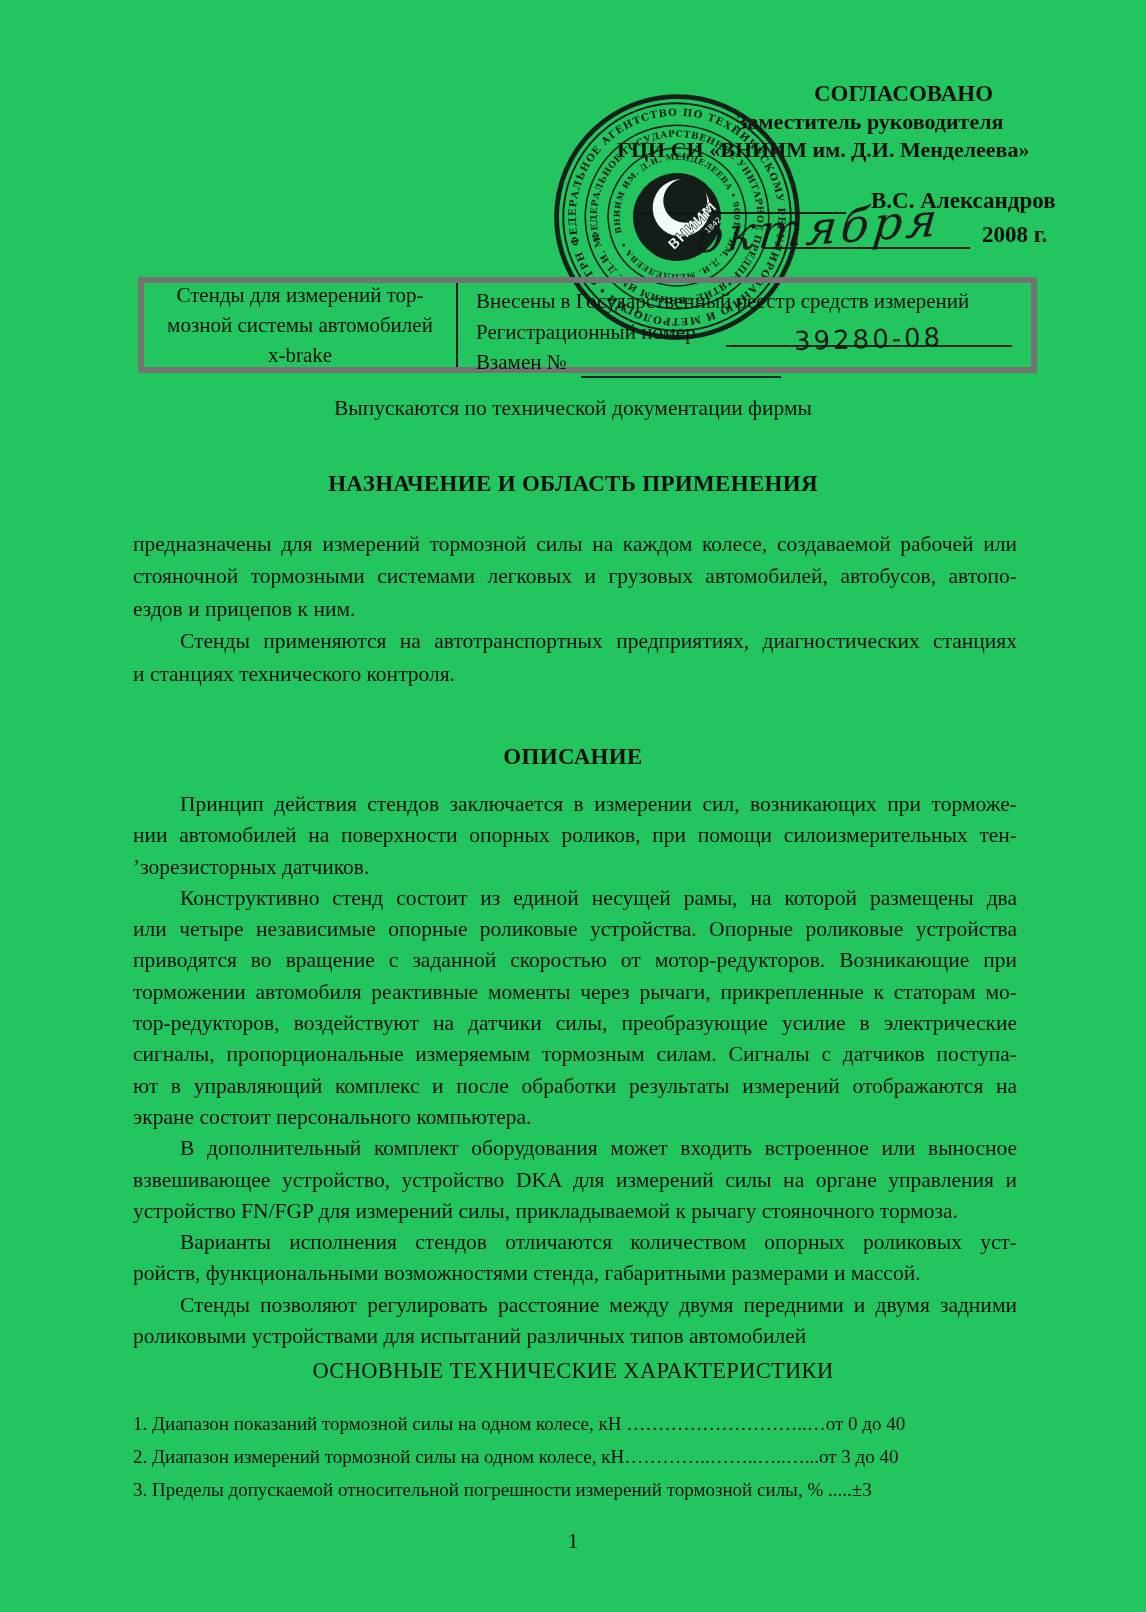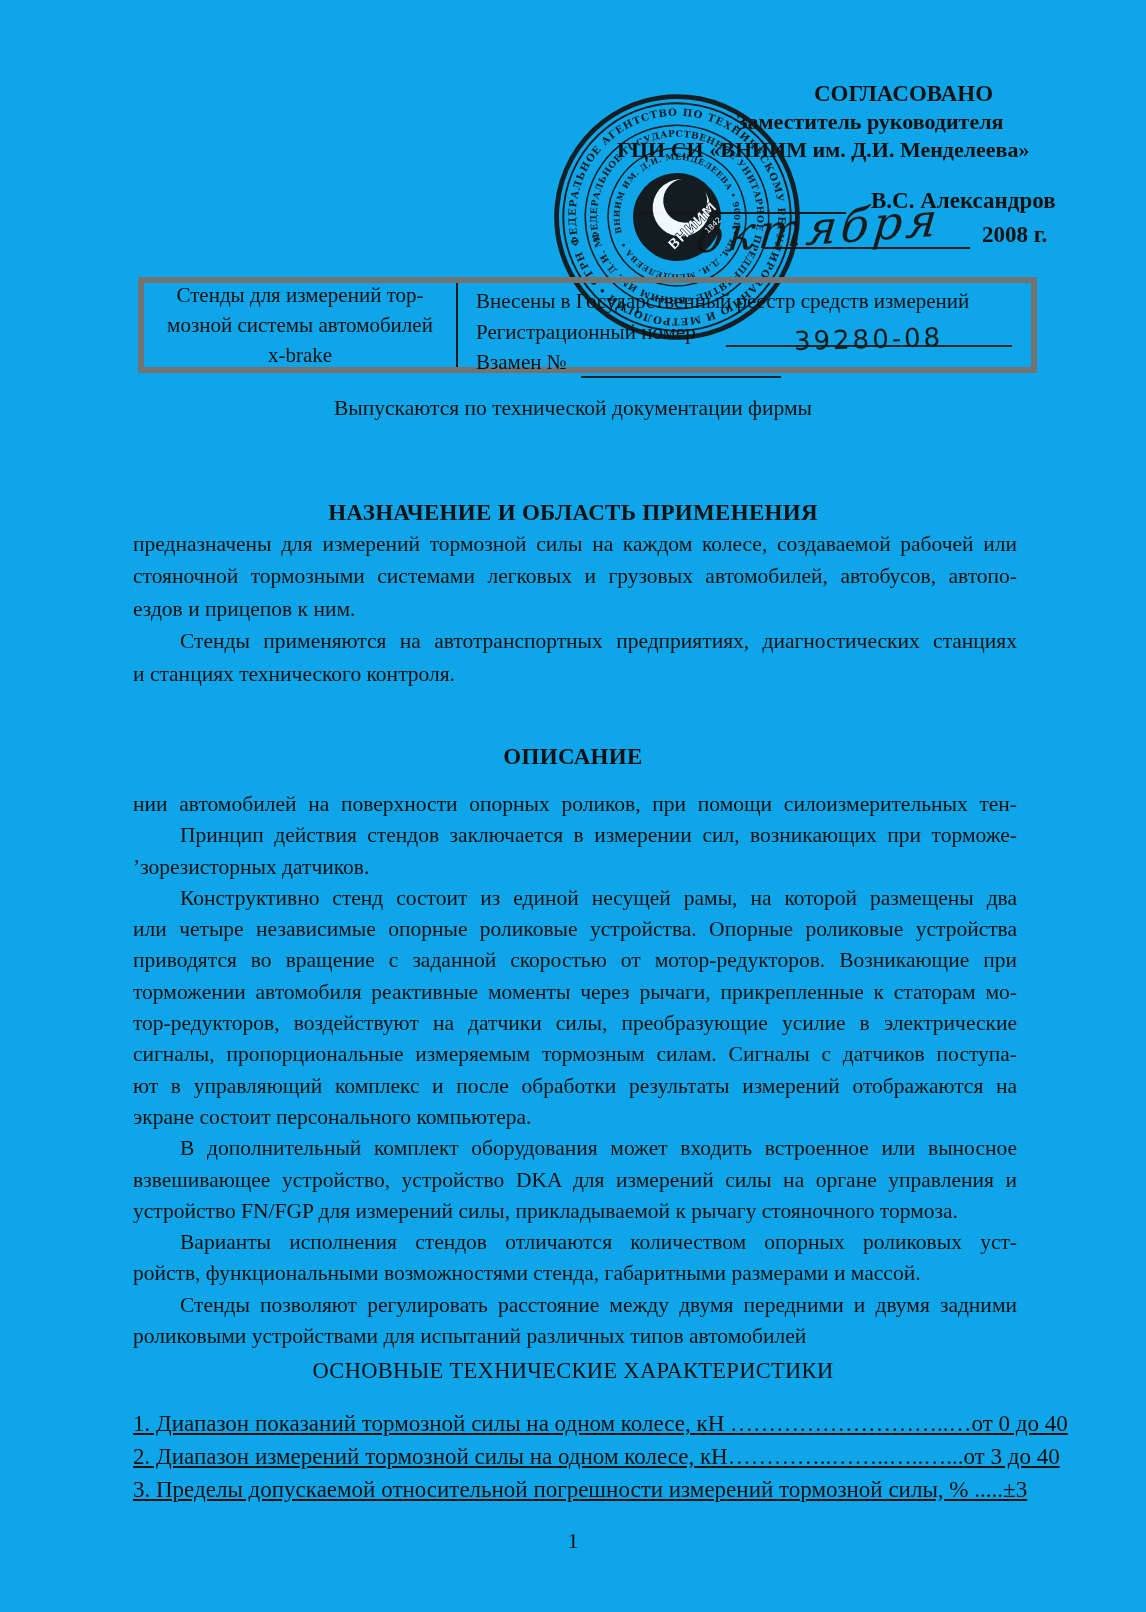--- a/index.html
+++ b/index.html
@@ -1,16 +1,16 @@
 <!DOCTYPE html>
 <html><head>
 <meta charset="utf-8">
 <style>
   html,body{margin:0;padding:0;background:#ffffff;}
-  .page{position:relative;width:1146px;height:1612px;background:#0ea5e9;overflow:hidden;
+  .page{position:relative;width:1146px;height:1612px;background:#22c55e;overflow:hidden;
         font-family:"Liberation Serif",serif;color:#111;}
 
   
   .appr-line{position:absolute;font-weight:bold;font-size:23px;white-space:nowrap;}
 
   
   .sig-line{position:absolute;border-bottom:2px solid #1a1a1a;height:0;}
   .month-script{position:absolute;font-family:"DejaVu Serif",serif;font-style:italic;
         font-size:46px;letter-spacing:4px;color:#1b1b1b;
         transform:rotate(-4deg) skewX(-10deg);white-space:nowrap;}
@@ -39,21 +39,21 @@
 
   
   .bodytext{position:absolute;left:133px;width:884px;font-size:21.5px;}
   .pline{text-align:justify;text-align-last:justify;white-space:normal;}
   .pline.last{text-align-last:left;}
   .pline.first{text-indent:47px;}
   #purpose-body .pline{line-height:32.4px;}
   #descr-body .pline{line-height:31.3px;}
 
   
-  .specs{position:absolute;left:133px;width:890px;font-size:23px;line-height:32.8px;text-decoration:underline;}
+  .specs{position:absolute;left:133px;width:890px;font-size:19px;line-height:32.8px;}
   .spec-line{white-space:nowrap;}
 
   .page-number{position:absolute;left:0;width:1146px;text-align:center;font-size:22px;}
 </style>
 </head>
 <body>
 
 <div class="page">
 
   <div class="appr-line" style="left:814px;top:81px;">СОГЛАСОВАНО</div>
@@ -112,33 +112,33 @@
         <span>Регистрационный номер</span><span class="reg-underline"><span class="handwritten-number">39280-08</span></span>
       </div>
       <div>
         <span>Взамен №</span><span class="blank-underline"></span>
       </div>
     </div>
   </div>
 
   <div class="cline" style="top:396px;">Выпускаются по технической документации фирмы</div>
 
-  <div class="heading" style="top:500px;">НАЗНАЧЕНИЕ И ОБЛАСТЬ ПРИМЕНЕНИЯ</div>
+  <div class="heading" style="top:471px;">НАЗНАЧЕНИЕ И ОБЛАСТЬ ПРИМЕНЕНИЯ</div>
   <div class="bodytext" id="purpose-body" style="top:528px;">
       <div class="pline">предназначены для измерений тормозной силы на каждом колесе, создаваемой рабочей или</div>
       <div class="pline">стояночной тормозными системами легковых и грузовых автомобилей, автобусов, автопо-</div>
       <div class="pline last">ездов и прицепов к ним.</div>
       <div class="pline first">Стенды применяются на автотранспортных предприятиях, диагностических станциях</div>
       <div class="pline last">и станциях технического контроля.</div>
     </div>
 
   <div class="heading" style="top:744px;">ОПИСАНИЕ</div>
   <div class="bodytext" id="descr-body" style="top:789px;">
+      <div class="pline first">Принцип действия стендов заключается в измерении сил, возникающих при торможе-</div>
       <div class="pline">нии автомобилей на поверхности опорных роликов, при помощи силоизмерительных тен-</div>
-      <div class="pline first">Принцип действия стендов заключается в измерении сил, возникающих при торможе-</div>
       <div class="pline last">ʼзорезисторных датчиков.</div>
       <div class="pline first">Конструктивно стенд состоит из единой несущей рамы, на которой размещены два</div>
       <div class="pline">или четыре независимые опорные роликовые устройства. Опорные роликовые устройства</div>
       <div class="pline">приводятся во вращение с заданной скоростью от мотор-редукторов. Возникающие при</div>
       <div class="pline">торможении автомобиля реактивные моменты через рычаги, прикрепленные к статорам мо-</div>
       <div class="pline">тор-редукторов, воздействуют на датчики силы, преобразующие усилие в электрические</div>
       <div class="pline">сигналы, пропорциональные измеряемым тормозным силам. Сигналы с датчиков поступа-</div>
       <div class="pline">ют в управляющий комплекс и после обработки результаты измерений отображаются на</div>
       <div class="pline last">экране состоит персонального компьютера.</div>
       <div class="pline first">В дополнительный комплект оборудования может входить встроенное или выносное</div>

